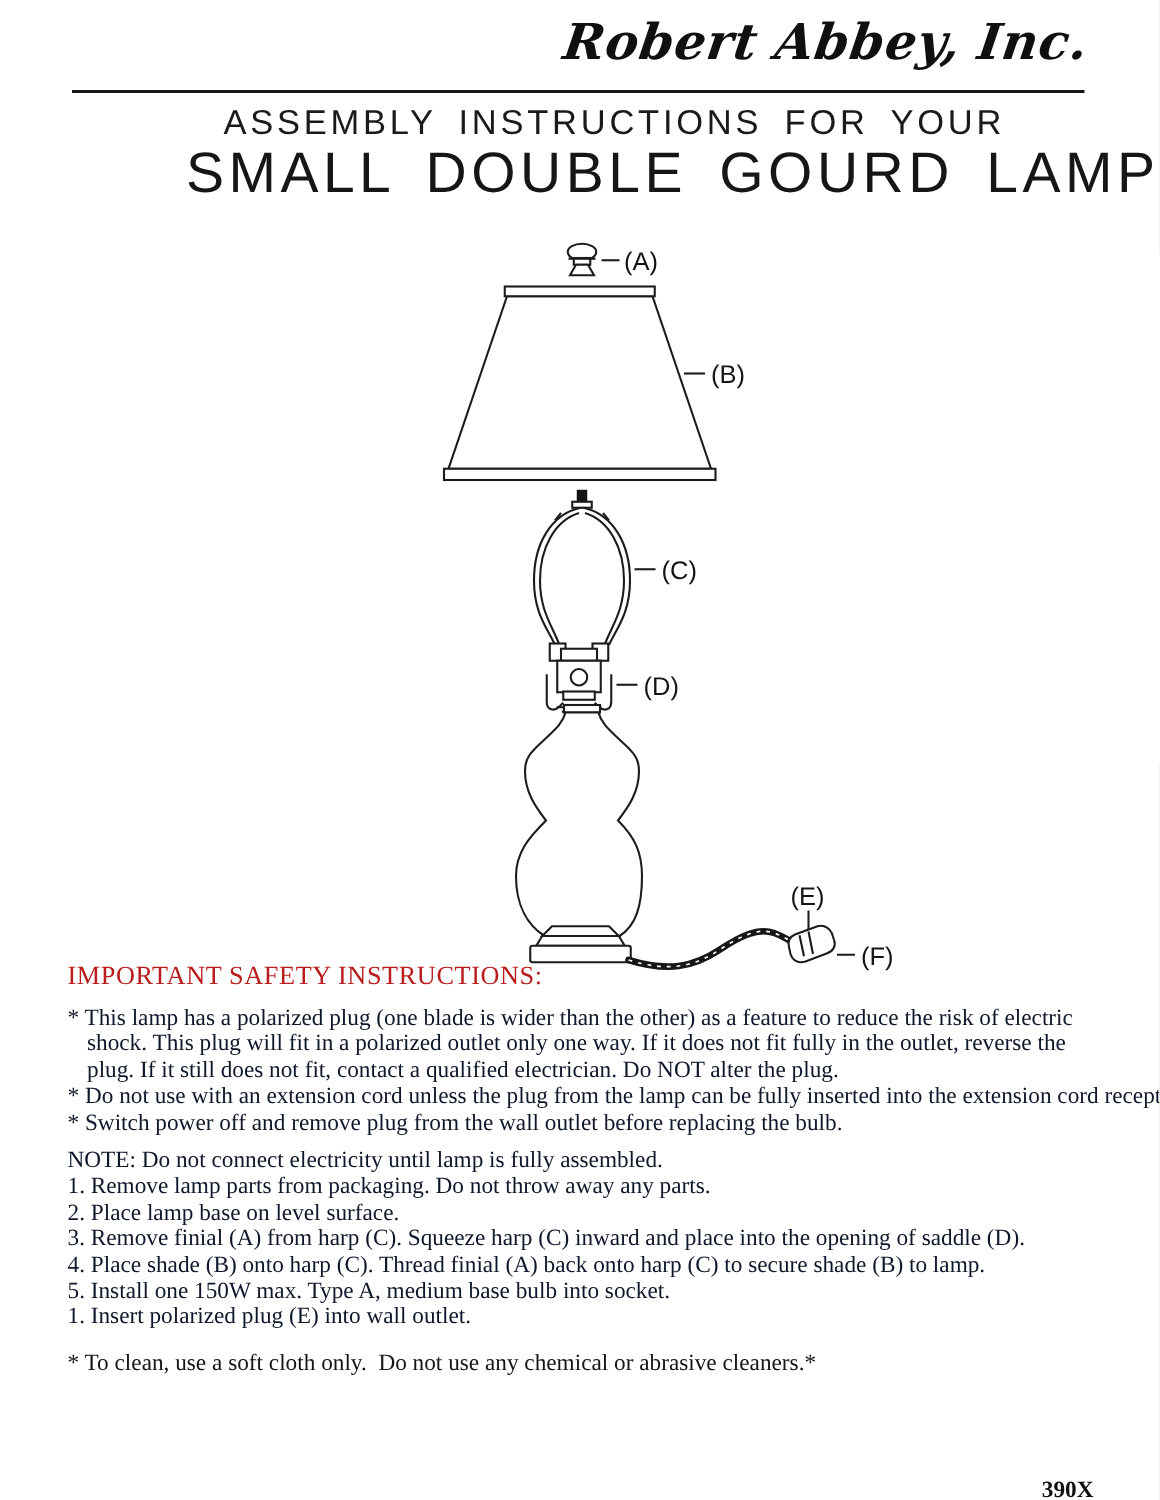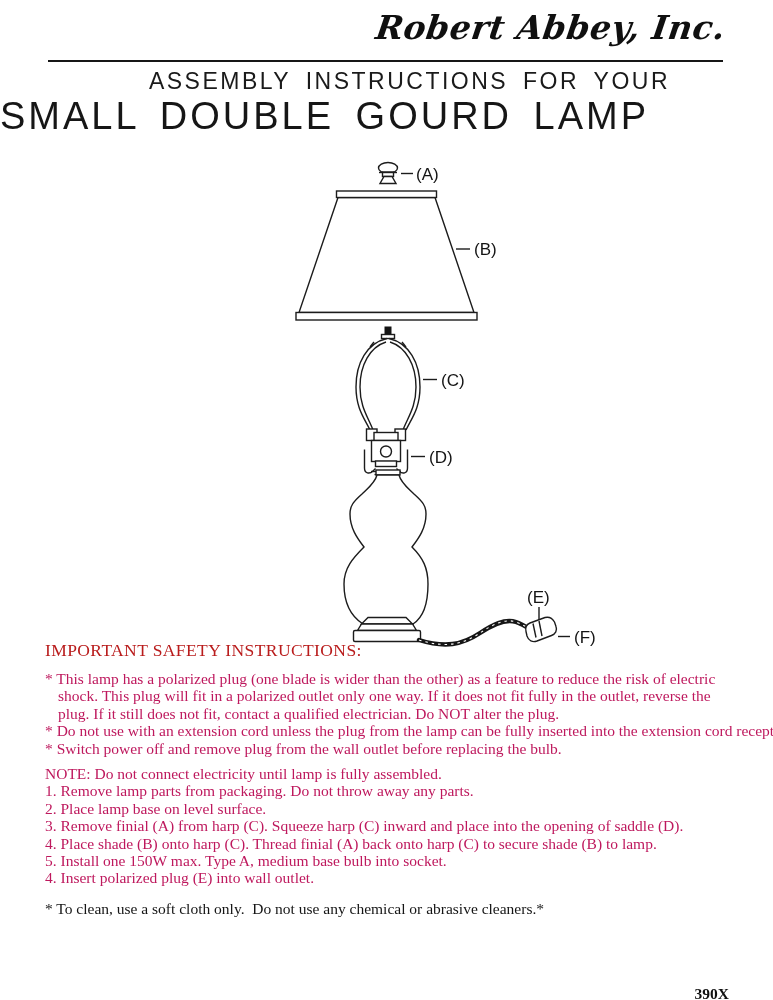--- a/index.html
+++ b/index.html
@@ -18,41 +18,41 @@
   .rule-top{
     position:absolute;top:60px;left:48px;right:50px;
     border-top:2.6px solid #161616;
   }
   .subtitle{
     position:absolute;top:68px;left:0;width:100%;text-align:center;
     font-family:"Liberation Sans",sans-serif;font-size:23px;
     letter-spacing:2.5px;word-spacing:6px;color:#1a1a1a;padding-left:23px;
   }
   .title{
-    position:absolute;top:95px;left:0;width:100%;text-align:left;
+    position:absolute;top:95px;left:0;width:100%;text-align:right;
     font-family:"Liberation Sans",sans-serif;font-size:38px;
     letter-spacing:3px;word-spacing:8px;color:#161616;
   }
   
   .diagram{position:absolute;top:150px;left:0;}
   .diagram .ln{stroke:#1c1c1c;stroke-width:1.4;fill:none;}
   .diagram .fw{stroke:#1c1c1c;stroke-width:1.4;fill:#ffffff;}
   .diagram .fb{fill:#141414;stroke:none;}
   .diagram text{
     font-family:"Liberation Sans",sans-serif;font-size:17px;fill:#141414;
   }
   
   .safety{position:absolute;left:45px;top:640px;width:682px;}
   .assembly{position:absolute;left:45px;top:765px;width:682px;}
   .section-heading{
     font-size:17.5px;letter-spacing:.4px;color:#b91c1c;
   }
   .safety .section-heading{margin-bottom:9px;}
   .assembly .section-heading{margin-bottom:8px;}
-  .body-text{font-size:15.5px;line-height:17.4px;color:#be185d;}
+  .body-text{font-size:15.5px;line-height:17.4px;color:#0f172a;}
   .hang{padding-left:13px;text-indent:-13px;}
   .one-line{white-space:nowrap;}
   .footer-note{
     position:absolute;left:45px;top:900px;width:700px;
     font-size:15.5px;white-space:pre-wrap;color:#151515;
   }
   .part-number{
     position:absolute;right:44px;top:949px;
     font-size:15.5px;font-weight:700;color:#101010;margin-top:36px;
   }
@@ -155,19 +155,19 @@
     <div class="body-text one-line">* Switch power off and remove plug from the wall outlet before replacing the bulb.</div>
   </div>
 
   <div class="assembly">
     <div class="body-text one-line">NOTE: Do not connect electricity until lamp is fully assembled.</div>
     <div class="body-text one-line">1. Remove lamp parts from packaging. Do not throw away any parts.</div>
     <div class="body-text one-line">2. Place lamp base on level surface.</div>
     <div class="body-text one-line">3. Remove finial (A) from harp (C). Squeeze harp (C) inward and place into the opening of saddle (D).</div>
     <div class="body-text one-line">4. Place shade (B) onto harp (C). Thread finial (A) back onto harp (C) to secure shade (B) to lamp.</div>
     <div class="body-text one-line">5. Install one 150W max. Type A, medium base bulb into socket.</div>
-    <div class="body-text one-line">4. Insert polarized plug (E) into wall outlet.</div>
+    <div class="body-text one-line">1. Insert polarized plug (E) into wall outlet.</div>
   </div>
 
   <div class="footer-note">* To clean, use a soft cloth only.  Do not use any chemical or abrasive cleaners.*</div>
   <div class="part-number">390X</div>
 
 </div>
 
 </body></html>

